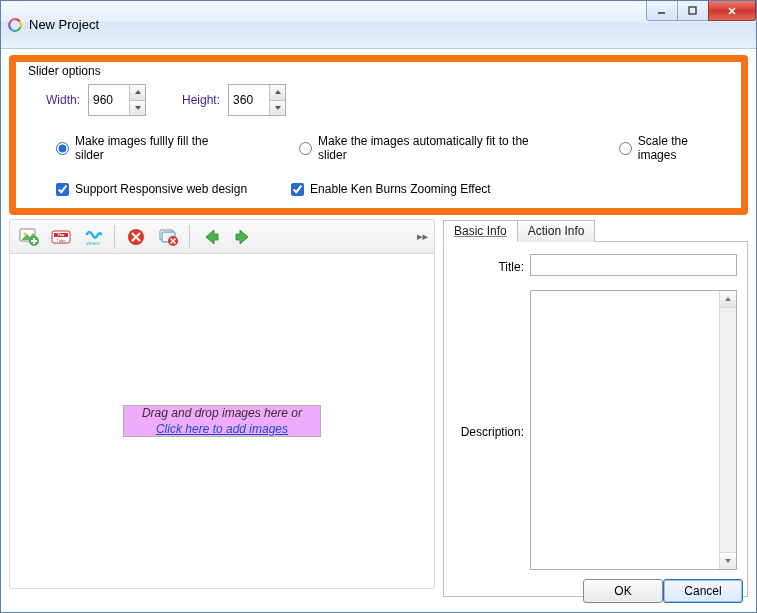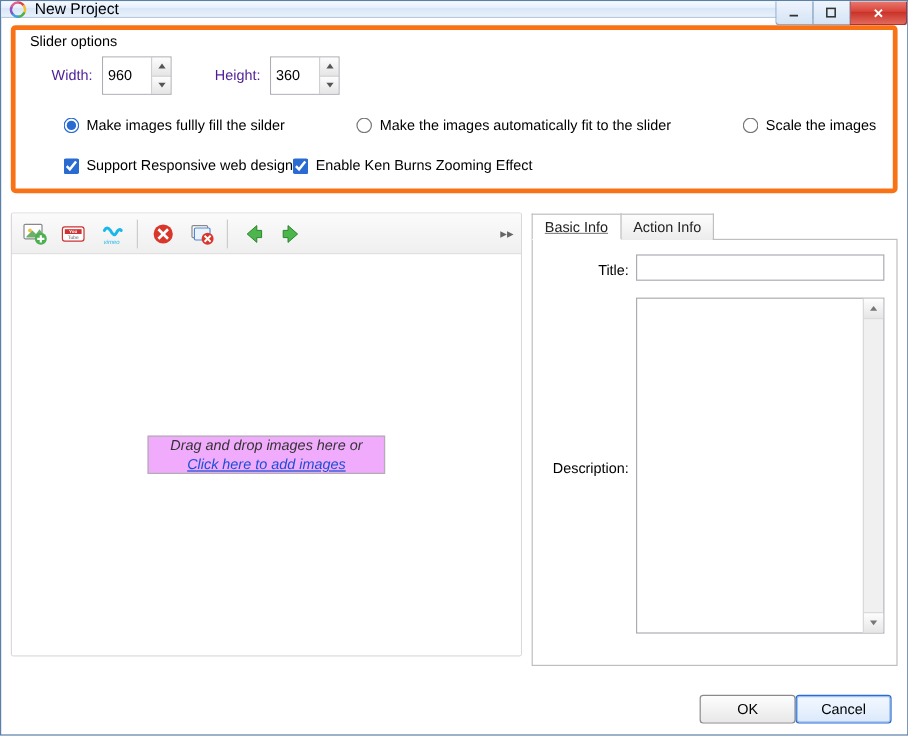--- a/index.html
+++ b/index.html
@@ -8,21 +8,21 @@
     font-family: "Segoe UI", Tahoma, sans-serif;
     font-size: 12px;
     background: #fff;
     width: 757px;
     height: 613px;
     overflow: hidden;
     border: 1px solid #5a7fa8;
   }
   
   .titlebar {
-    height: 14px;
+    height: 48px;
     background: linear-gradient(#f7fbff, #e4eefb 45%, #d8e6f7 46%, #e9f2fc);
     border-bottom: 1px solid #b9c9dc;
     display: flex;
     align-items: center;
     padding: 0 4px 0 6px;
     position: relative;
   }
   .app-icon svg { width:16px; height:16px; display:block;}
   .titlebar .title {
     margin-left: 6px;
@@ -44,25 +44,25 @@
   .win-btn.close {
     width:48px;
     background: linear-gradient(#e87a6f,#d9443a 45%,#c83126 46%,#e2685d);
     border-color:#a33; border-bottom-right-radius:3px;
   }
   .win-btn.close svg path{stroke:#fff;}
   .win-btn svg{width:12px;height:12px;}
   
   .content { padding: 6px 8px 8px 8px; }
   .fieldset {
-    border:4px solid #f97316;
+    border:7px solid #f97316;
     border-radius:4px;
     padding: 22px 12px 12px 12px;
     position:relative;
-    margin-bottom:16px;
+    margin-bottom:4px;
   }
   .fieldset-legend {
     position:absolute; top:2px; left:10px;
     color:#000; font-size:12px;
     background:transparent;
     padding:0 2px;
   }
   .row { display:flex; align-items:center; gap:6px; }
   .label { color:#4c1d95; }
   .num-input {
@@ -72,21 +72,21 @@
   .num-input input{
     border:none; width:40px; padding:0 4px; font-size:12px; outline:none;
   }
   .spinners{display:flex;flex-direction:column;width:16px;border-left:1px solid #c5c5c5;}
   .spin{flex:1;display:flex;align-items:center;justify-content:center;background:linear-gradient(#fdfdfd,#e5e5e5);cursor:pointer;}
   .spin:first-child{border-bottom:1px solid #c5c5c5;}
   .spin svg{width:8px;height:6px;}
   .opts-row{display:flex;gap:60px;margin-top:18px;align-items:center;}
   .radio,.check{display:flex;align-items:center;gap:6px;}
   .radio input,.check input{margin:0;width:13px;height:13px;accent-color:#2a6bd1;}
-  .checks-row{display:flex;margin-top:20px;}
+  .checks-row{display:flex;gap:44px;margin-top:20px;}
   
   .mid{display:flex;gap:8px;}
   .left-pane{flex:0 0 426px; border:1px solid #d9d9d9; border-radius:2px; display:flex;flex-direction:column;height:370px;}
   .toolbar{
     height:34px;border-bottom:1px solid #d9d9d9;
     display:flex;align-items:center;padding:0 6px;gap:6px;
     background:linear-gradient(#fbfbfb,#efefef);
   }
   .tb-sep{width:1px;height:24px;background:#ccc;margin:0 2px;}
   .tb-btn{width:26px;height:26px;display:flex;align-items:center;justify-content:center;cursor:pointer;border-radius:2px;}

